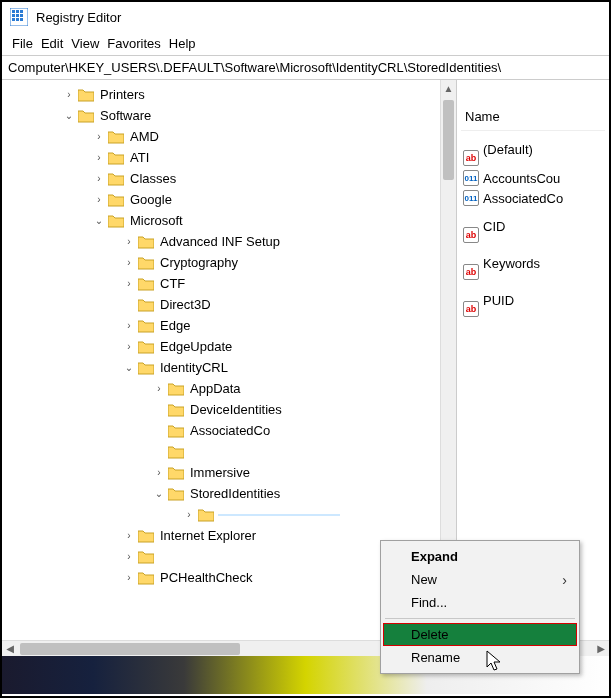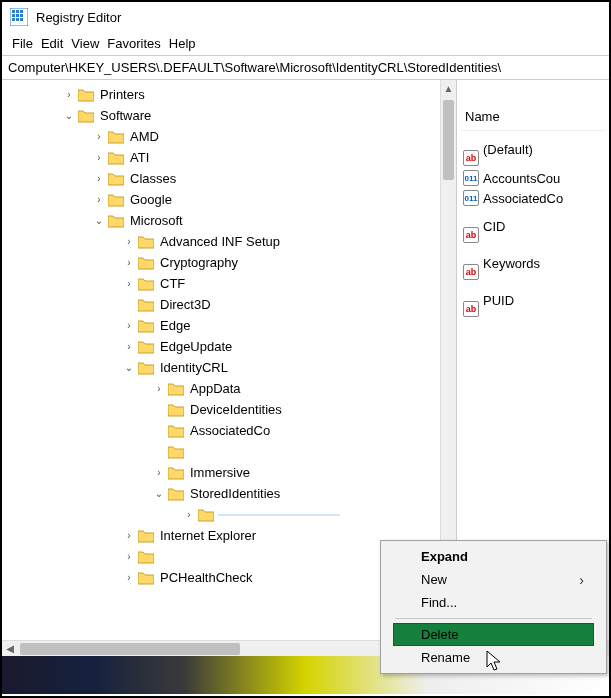--- a/index.html
+++ b/index.html
@@ -135,25 +135,25 @@
     left:0;right:0;bottom:40px;height:16px;
     background:#f0f0f0;border-top:1px solid #ddd;
     display:flex;align-items:center;
   }
   .scrollbar-h .arrow { width:16px;text-align:center;color:#666;font-size:10px;}
   .scrollbar-h .thumb { flex:0 0 220px;height:12px;background:#c0c0c0;margin-left:2px;border-radius:2px;}
   .context-menu {
     position: absolute;
     left: 378px;
     top: 538px;
-    width: 227px;
+    width: 200px;
     background: #f2f2f2;
     border: 1px solid #a0a0a0;
     box-shadow: 2px 2px 4px rgba(0,0,0,0.25);
-    padding: 4px 12px;
+    padding: 4px 2px;
     z-index: 100;
   }
   .cm-item {
     padding: 4px 24px 4px 28px;
     font-size: 13px;
     position:relative;
   }
   .cm-item.bold { font-weight: bold; }
   .cm-item.hover {
     background: #15803d;

